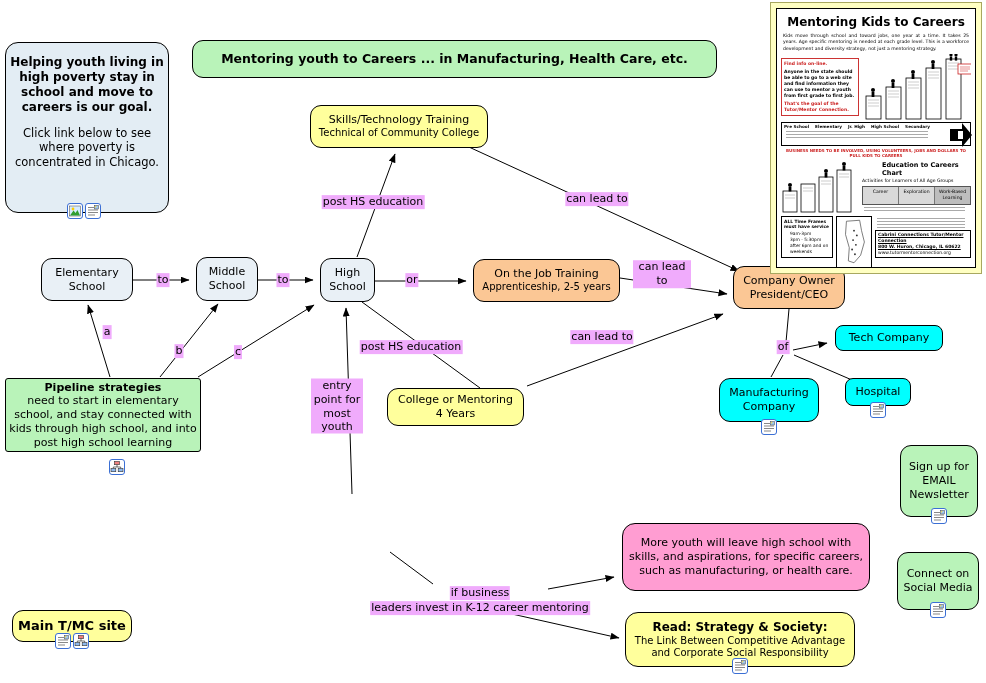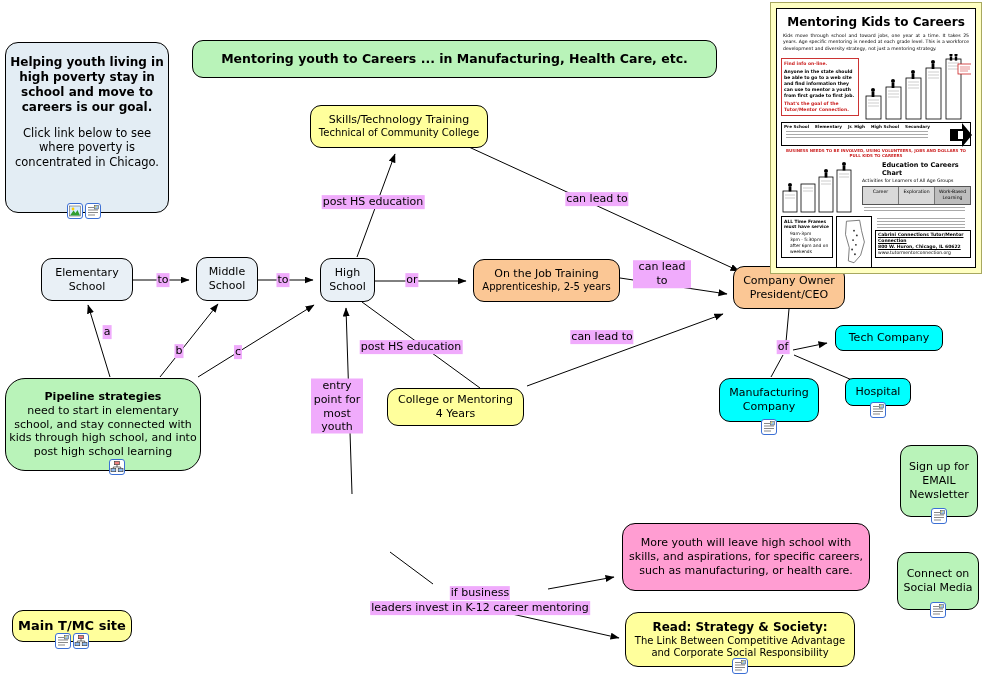--- a/index.html
+++ b/index.html
@@ -191,21 +191,21 @@
     <svg width="16" height="16">
         <use href="#ic-doc"></use>
       </svg>
   </div>
 
   <div class="node yellow" style="left:387px;top:388px;width:137px;height:38px">
     <span>College or Mentoring</span>
     <span>4 Years</span>
   </div>
 
-  <div class="node green" style="left:5px;top:378px;width:196px;height:93px;border-radius:20px">
+  <div class="node green" style="left:5px;top:378px;width:196px;height:74px;border-radius:3px">
     <span class="bold">Pipeline strategies</span>
     <span>need to start in elementary school, and stay connected with kids through high school, and into post high school learning</span>
   </div>
   <div class="icoset" style="left:117px;top:459px">
     <svg width="16" height="16">
         <use href="#ic-map"></use>
       </svg>
   </div>
 
 

